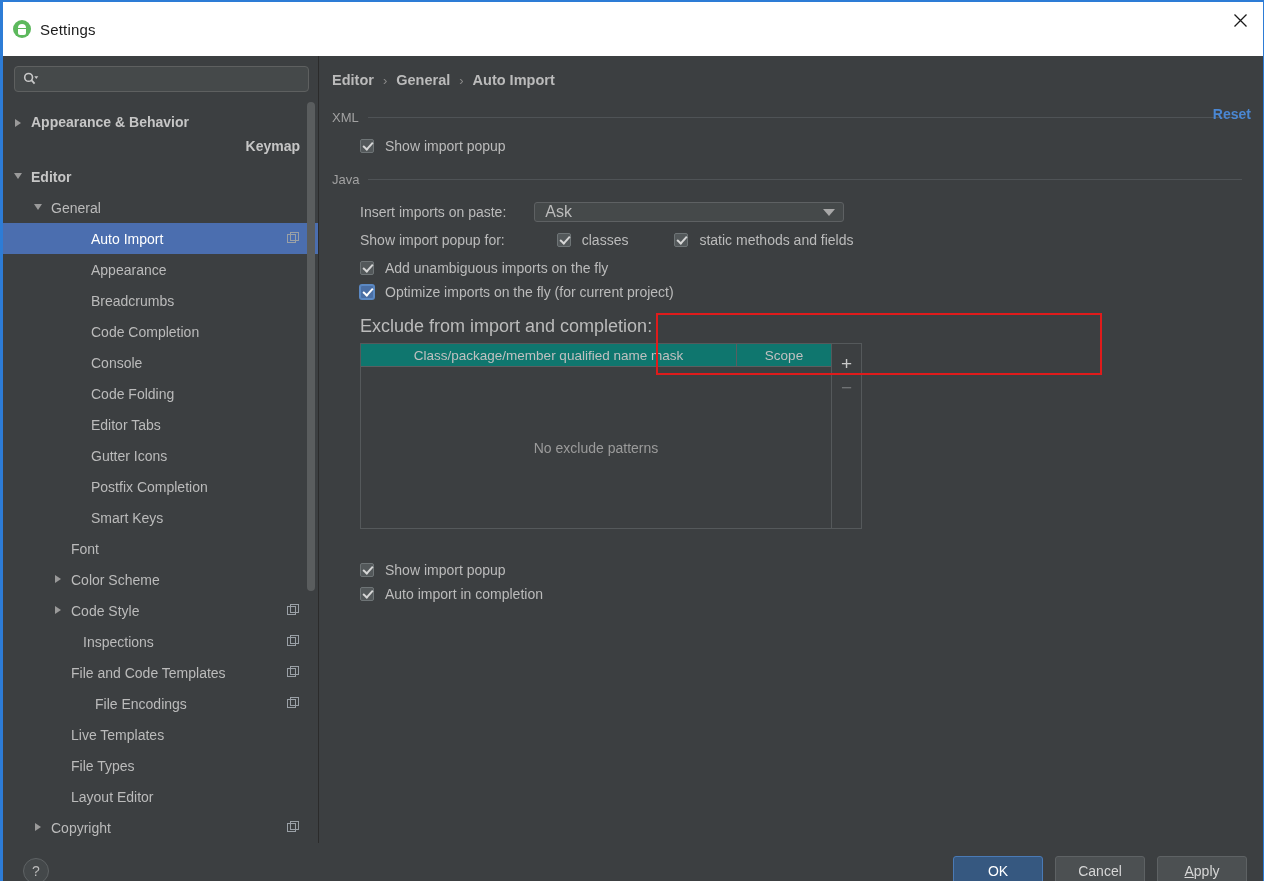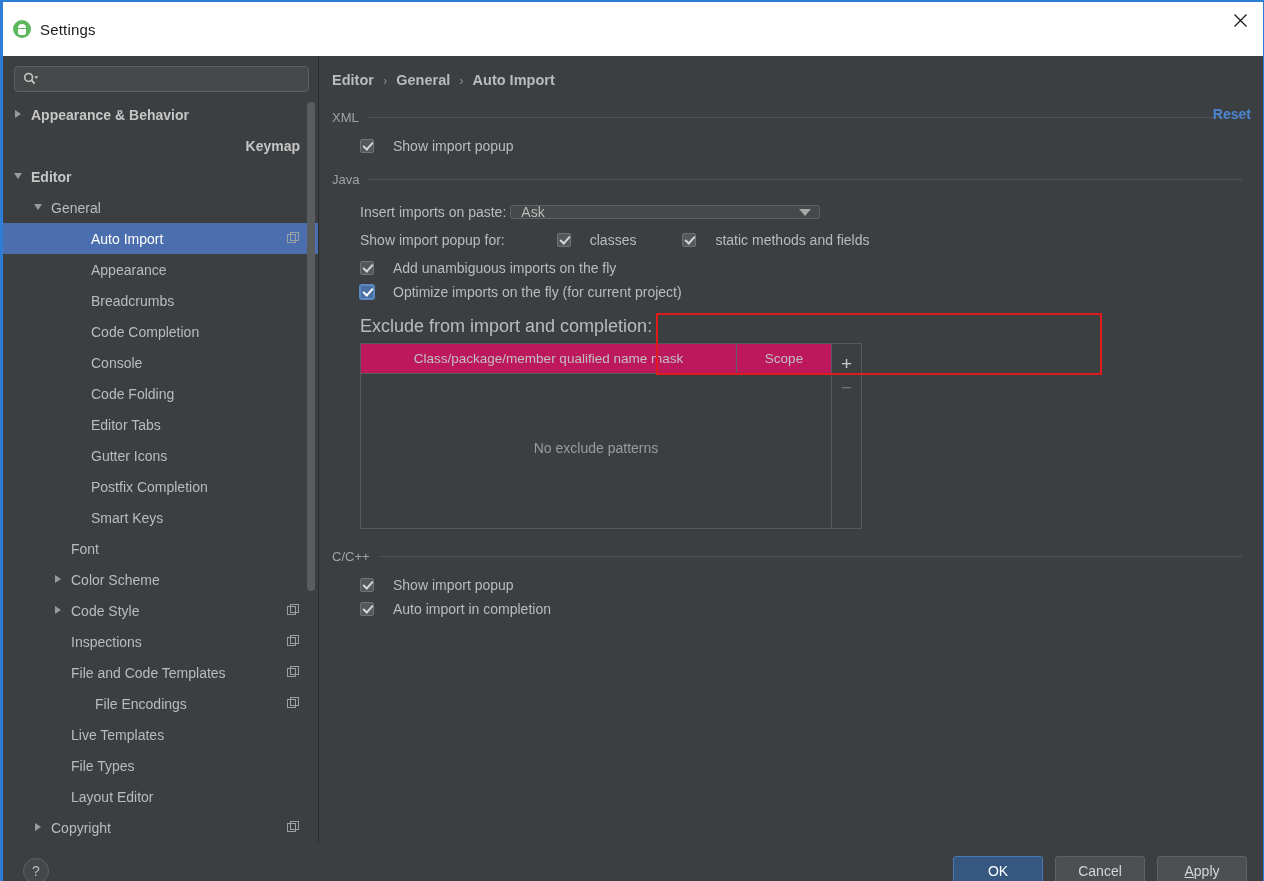--- a/index.html
+++ b/index.html
@@ -176,36 +176,36 @@
     box-shadow: 0 0 0 1px #5b89c4;
   }
   .cbx::after {
     content: ""; position: absolute;
     left: 4px; top: 0px; width: 4px; height: 8px;
     border: solid #d6d6d6; border-width: 0 2px 2px 0;
     transform: rotate(42deg);
   }
   .cbx.focused::after { border-color: #ffffff; }
   .cb-label {
-    margin-left: 19px; color: #bbbbbb; font-size: 14px; cursor: default;
+    margin-left: 11px; color: #bbbbbb; font-size: 14px; cursor: default;
   }
   .mnem { text-decoration: underline; }
 
   
   .field-row { display: flex; align-items: center; height: 32px; }
   .field-label { color: #bbbbbb; font-size: 14px; }
   .combo {
-    margin-left: 4px;
-    width: 310px; height: 14px;
+    margin-left: 28px;
+    width: 310px; height: 20px;
     background: #45494a;
     border: 1px solid #5e6163;
     border-radius: 3px;
     display: flex; align-items: center;
     padding: 0 8px 0 10px;
-    color: #bbbbbb; font-size: 14px;
+    color: #bbbbbb; font-size: 16px;
     cursor: pointer;
   }
   .combo-val { flex: 1; }
   .combo-arrow {
     width: 0; height: 0;
     border-left: 6px solid transparent;
     border-right: 6px solid transparent;
     border-top: 7px solid #a8a8a8;
   }
 
@@ -226,22 +226,22 @@
   
   .excl-label { color: #bbbbbb; font-size: 18px; margin-top: 12px; }
   .table-wrap { display: flex; margin-top: 6px; }
   .table {
     width: 472px; height: 186px;
     background: #3c3f41;
     border: 1px solid #55595b;
     position: relative;
   }
   .thead {
-    display: flex; height: 30px;
-    background: #be185d;
+    display: flex; height: 23px;
+    background: #0f766e;
     border-bottom: 1px solid #5a5e60;
     color: #c0c0c0; font-size: 13.5px;
   }
   .th {
     display: flex; align-items: center; justify-content: center;
     height: 100%;
   }
   .th.c1 { width: 376px; border-right: 1px solid #5a5e60; }
   .th.c2 { flex: 1; }
   .tbody-empty {
@@ -316,21 +316,21 @@
               <circle cx="5.6" cy="5.4" r="3.9" stroke="#c8c8c8" stroke-width="1.6" fill="none"></circle>
               <path d="M8.6 8.4 L11.6 11.6" stroke="#c8c8c8" stroke-width="1.8" fill="none"></path>
               <path d="M11.3 4.3 L15.3 4.3 L13.3 7.0 Z" fill="#c8c8c8"></path>
             </svg>
           </span>
           <input class="search-input" value="" placeholder="" style="">
         </div>
       </div>
 
       <div class="tree" id="tree">
-          <div class="tree-row bold" style="padding-left: 10px;">
+          <div class="tree-row bold" style="padding-left: 10px; align-items: flex-end;">
             <span class="arrow right"></span>
             <span class="tree-label">Appearance &amp; Behavior</span>
           </div>
           <div class="tree-row bold" style="padding-left: 30px; justify-content: space-between;">
             <span class="arrow"></span>
             <span class="tree-label">Keymap</span>
           </div>
           <div class="tree-row bold" style="padding-left: 10px;">
             <span class="arrow down"></span>
             <span class="tree-label">Editor</span>
@@ -396,21 +396,21 @@
           <div class="tree-row" style="padding-left: 50px;">
             <span class="arrow right"></span>
             <span class="tree-label">Code Style</span>
             <span class="proj-icon">
               <svg width="13" height="13" viewBox="0 0 13 13">
                 <rect x="0.5" y="2.5" width="8" height="8" stroke="#9aa0a6" fill="none"></rect>
                 <rect x="3.5" y="0.5" width="8" height="8" stroke="#9aa0a6" fill="none"></rect>
               </svg>
             </span>
           </div>
-          <div class="tree-row" style="padding-left: 50px;">
+          <div class="tree-row" style="padding-left: 50px; gap: 12px;">
             <span class="arrow"></span>
             <span class="tree-label">Inspections</span>
             <span class="proj-icon">
               <svg width="13" height="13" viewBox="0 0 13 13">
                 <rect x="0.5" y="2.5" width="8" height="8" stroke="#9aa0a6" fill="none"></rect>
                 <rect x="3.5" y="0.5" width="8" height="8" stroke="#9aa0a6" fill="none"></rect>
               </svg>
             </span>
           </div>
           <div class="tree-row" style="padding-left: 50px;">
@@ -537,24 +537,20 @@
             <div class="tbtns">
               <div class="tbtn">+</div>
               <div class="tbtn disabled">−</div>
             </div>
           </div>
 
         </div>
       </div>
 
       <div class="group" style="margin-top:20px">
-        <div class="group-head">
-          <span>C/C++</span>
-          <span class="rule"></span>
-        </div>
         <div class="group-body">
           <div class="cb-row">
             <span class="cbx"></span>
             <span class="cb-label">Show import popup</span>
           </div>
           <div class="cb-row">
             <span class="cbx"></span>
             <span class="cb-label">Auto import in completion</span>
           </div>
         </div>

